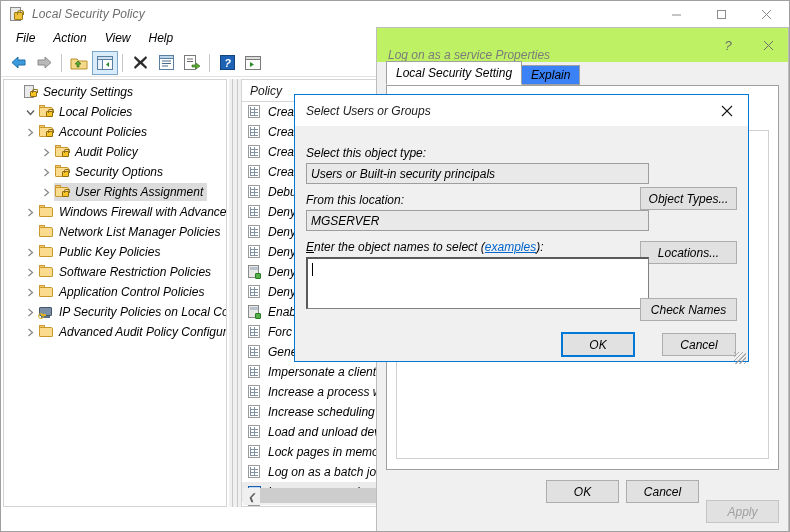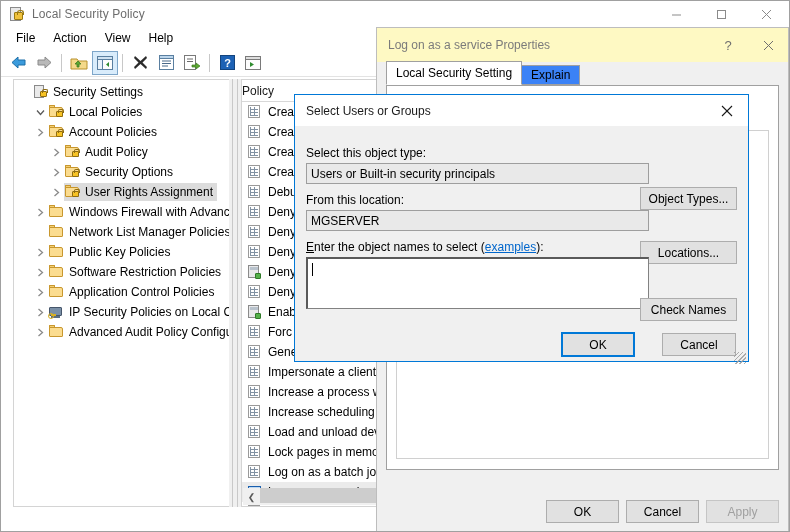--- a/index.html
+++ b/index.html
@@ -12,20 +12,21 @@
     background: #ffffff;
   }
 
   #app {
     position: relative;
     width: 790px;
     height: 532px;
     background: #ffffff;
     border: 1px solid #a0a0a0;
     overflow: hidden;
+    font-style: italic;
   }
 
   
   .titlebar {
     position: absolute; top: 0; left: 0;
     width: 788px; height: 26px;
     background: #ffffff;
     display: flex; align-items: center;
   }
   .titlebar-icon {
@@ -99,21 +100,21 @@
     border: 1px solid #7ea6c9;
   }
   .tsep {
     width: 1px; height: 18px;
     background: #c8c8c8;
     margin: 0 4px;
   }
 
   
   .pane-tree {
-    position: absolute; left: 12px; top: 78px;
+    position: absolute; left: 2px; top: 78px;
     width: 224px; height: 428px;
     background: #ffffff;
     border: 1px solid #d4d4d4;
     overflow: hidden;
   }
   .splitter {
     position: absolute; left: 228px; top: 78px;
     width: 12px; height: 428px;
     background: #f0f0f0;
   }
@@ -214,20 +215,21 @@
   
   .list-header {
     height: 22px;
     background: #ffffff;
     border-bottom: 1px solid #d8d8d8;
     display: flex; align-items: center;
     font-size: 12px; color: #1a1a1a;
     position: relative;
   }
   .lh-cell {
+    padding-left: 8px;
     height: 22px; display: flex; align-items: center;
     border-right: 1px solid #e0e0e0;
   }
   .lh-policy { width: 186px; }
 
   .list-row {
     display: flex; align-items: center;
     height: 20px;
     font-size: 12px; color: #000;
     white-space: nowrap;
@@ -296,22 +298,22 @@
   
   .dlg-props {
     position: absolute; left: 375px; top: 26px;
     width: 413px; height: 505px;
     background: #f0f0f0;
     border: 1px solid #bdbdbd;
     box-shadow: 0 0 0 0 rgba(0,0,0,0);
   }
   .dlg-props-title {
     height: 34px;
-    background: #fef9c3;
-    display: flex; align-items: center;
+    background: #bef264;
+    display: flex; align-items: flex-end;
     position: relative;
   }
   .dlg-props-title .t {
     font-size: 12px; color: #7b7b7b;
     margin-left: 11px;
   }
   .dlg-props-btns {
     position: absolute; right: 0; top: 0;
     display: flex; height: 34px;
   }
@@ -930,21 +932,21 @@
       <div class="props-actionrow">
         <div class="btn" style="width:147px;">Add User or Group...</div>
         <div class="btn disabled" style="width:82px;">Remove</div>
       </div>
       <div class="props-inner-list"></div>
     </div>
 
     <div class="props-footer">
       <div class="btn" style="width:73px;">OK</div>
       <div class="btn" style="width:73px;">Cancel</div>
-      <div class="btn disabled" style="width:73px;">Apply</div>
+      <div class="btn disabled" style="width:73px;margin-top:20px;">Apply</div>
     </div>
   </div>
 
   <div class="dlg-sel">
     <div class="dlg-sel-title">
       <div class="t">Select Users or Groups</div>
       <div class="dlg-sel-close">
         <svg width="12" height="12" viewBox="0 0 12 12">
             <line x1="1" y1="1" x2="11" y2="11" stroke="#1a1a1a" stroke-width="1.1"></line>
             <line x1="11" y1="1" x2="1" y2="11" stroke="#1a1a1a" stroke-width="1.1"></line>

